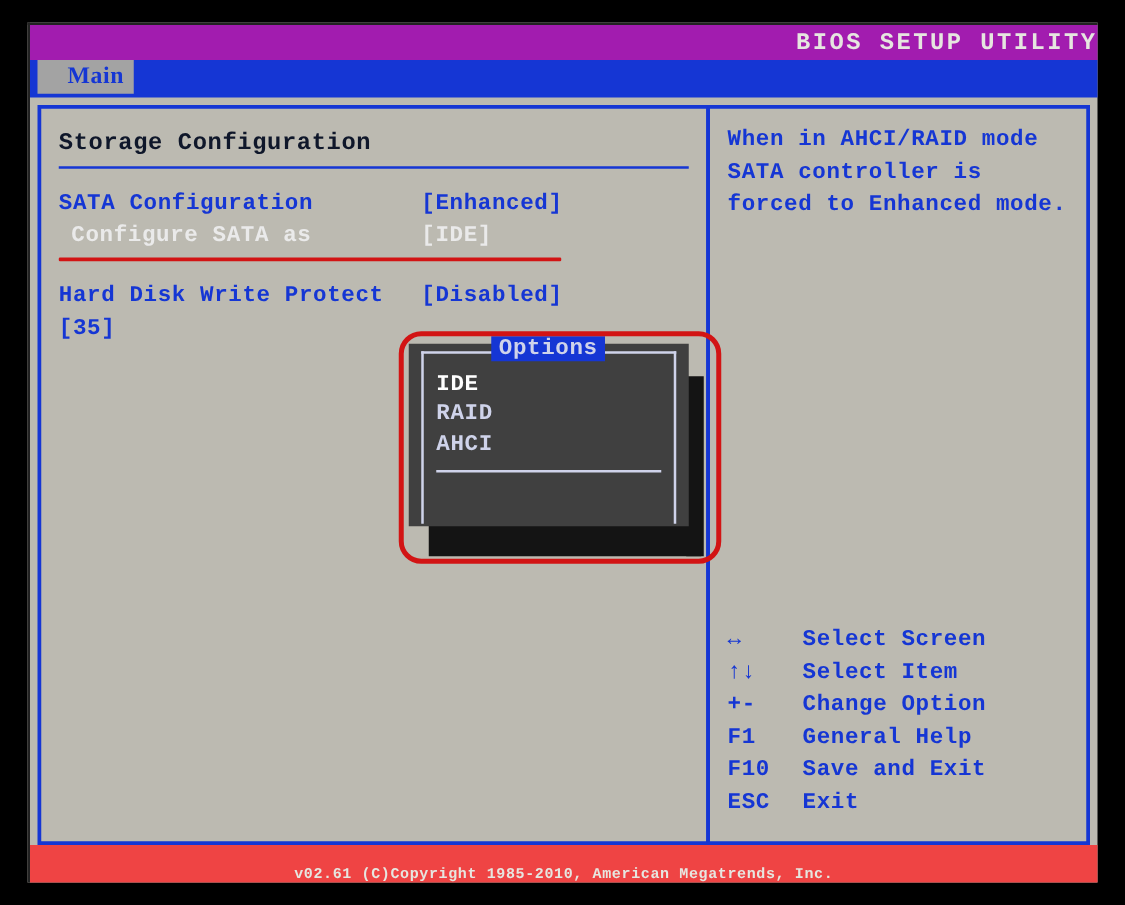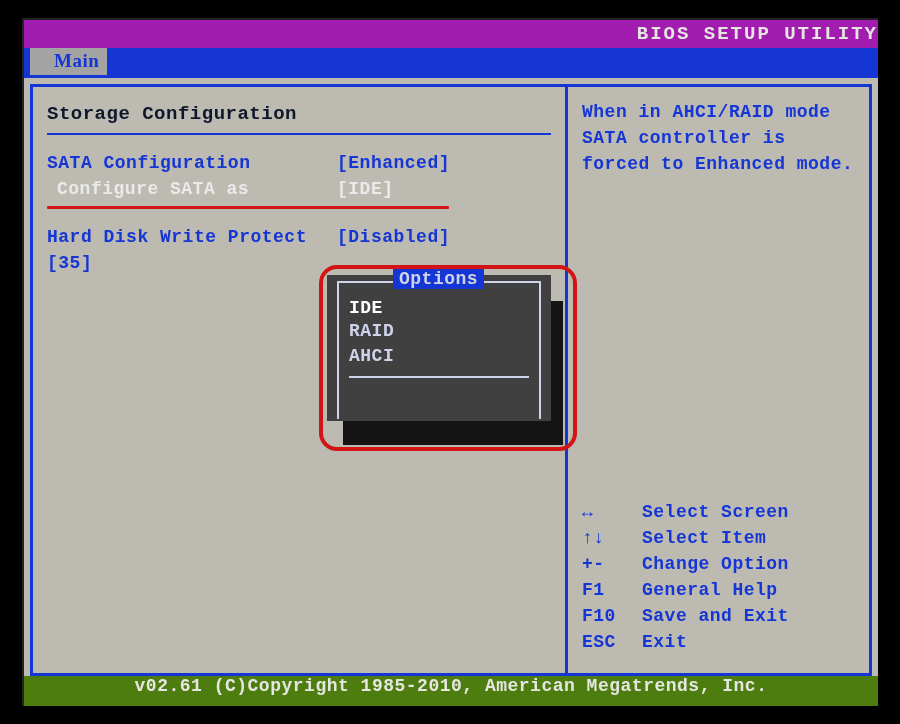--- a/index.html
+++ b/index.html
@@ -161,27 +161,27 @@
   
   .help-text { line-height: 26px; }
   .keyhelp {
     margin-top: auto;
     padding-bottom: 6px;
   }
   .keyrow { display:flex; height:26px; align-items:center; }
   .keyrow .k { width: 60px; }
   
   .footer {
-    background: #4d7c0f;
+    background: #ef4444;
     color: #e6e6e0;
     height: 30px;
     display: flex;
-    align-items: flex-start;
+    align-items: flex-end;
     justify-content: center;
-    font-size: 18px;
+    font-size: 12px;
     letter-spacing: 0.5px;
   }
 </style>
 </head>
 <body>
 
 <div class="screen">
 
   <div class="titlebar">
     <span>BIOS SETUP UTILITY</span>

